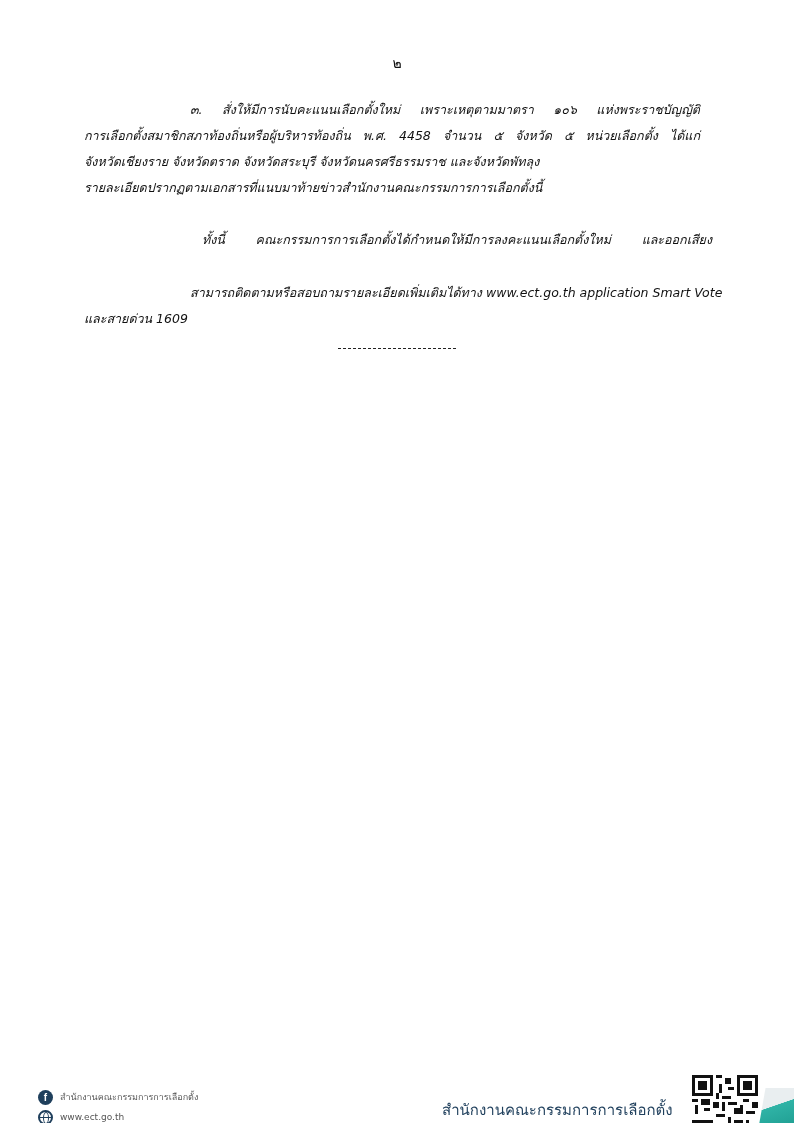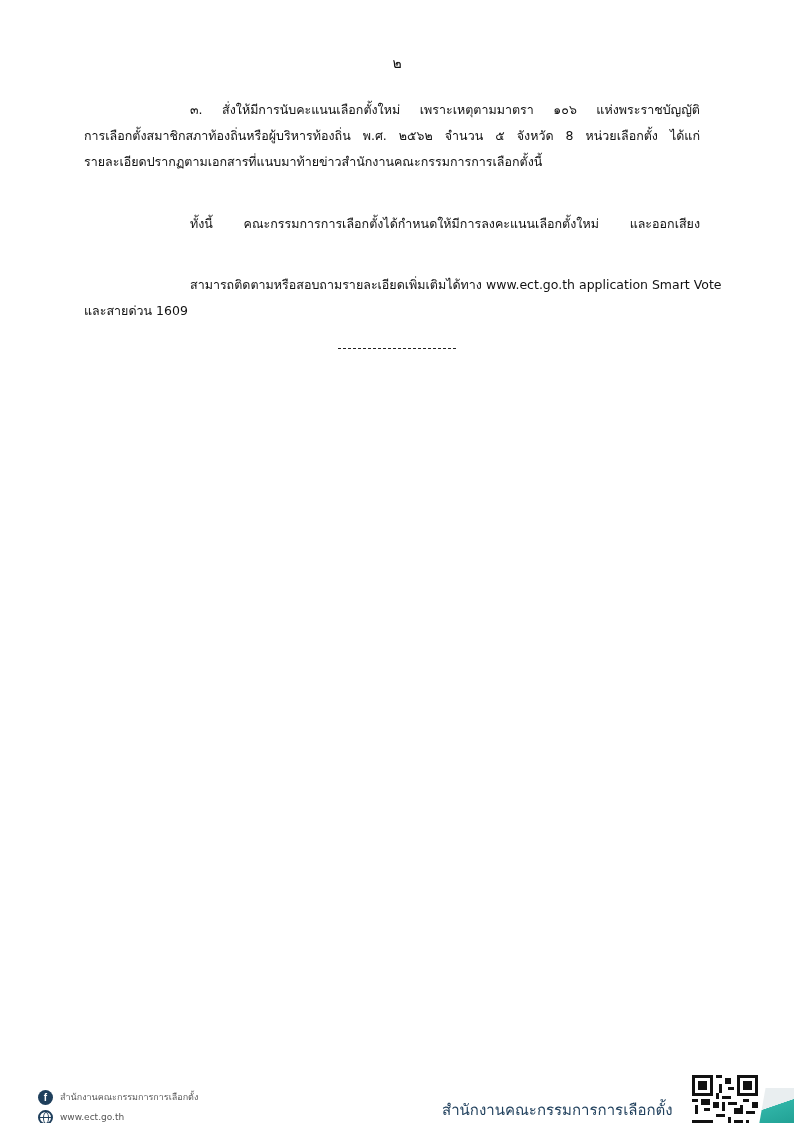--- a/index.html
+++ b/index.html
@@ -6,28 +6,28 @@
     body {
       width: 794px; height: 1123px; position: relative; overflow: hidden;
       font-family: "DejaVu Sans", "Liberation Sans", sans-serif;
       color: #111111;
     }
     .page-number {
       position: absolute; top: 52px; left: 0; width: 794px; text-align: center;
       font-size: 14px;
     }
     .body-text {
-      position: absolute; left: 84px; width: 616px; font-size: 12.5px; line-height: 26px;
+      position: absolute; left: 84px; width: 616px; font-size: 12.5px; line-height: 26px; font-style: italic;
     }
     .line { white-space: nowrap; height: 26px; overflow: visible; }
     .indent { padding-left: 106px; }
     .justify { text-align-last: justify; text-align: justify; }
     #para1 { top: 97px; }
-    #para2 { top: 211px; }
-    #para3 { top: 272px; }
+    #para2 { top: 227px; margin-left: 12px; }
+    #para3 { top: 280px; }
     .divider {
       position: absolute; top: 338px; left: 338px; width: 118px; height: 10px;
       border-bottom: 1px dashed #222; 
     }
     .footer-left { position: absolute; left: 38px; top: 1087px; font-size: 9px; color: #555; }
     .footer-row { display: flex; align-items: center; height: 20px; }
     .footer-icon {
       width: 15px; height: 15px; border-radius: 50%; background: #1f3f5c; color: #fff;
       font-size: 10px; font-weight: bold; display: flex; align-items: center; justify-content: center;
       margin-right: 7px; font-family: "Liberation Sans", sans-serif;
@@ -52,21 +52,22 @@
       transform: skewX(-10deg);
     }
   </style>
 </head>
 <body>
 
 <div class="page-number">๒</div>
 
 <div class="body-text" id="para1">
   <div class="line indent justify">๓. สั่งให้มีการนับคะแนนเลือกตั้งใหม่ เพราะเหตุตามมาตรา ๑๐๖ แห่งพระราชบัญญัติ</div>
-  <div class="line justify">การเลือกตั้งสมาชิกสภาท้องถิ่นหรือผู้บริหารท้องถิ่น พ.ศ. ๒๕๖๒ จำนวน ๕ จังหวัด 8 หน่วยเลือกตั้ง ได้แก่</div>
+  <div class="line justify">การเลือกตั้งสมาชิกสภาท้องถิ่นหรือผู้บริหารท้องถิ่น พ.ศ. 4458 จำนวน ๕ จังหวัด ๕ หน่วยเลือกตั้ง ได้แก่</div>
+  <div class="line">จังหวัดเชียงราย จังหวัดตราด จังหวัดสระบุรี จังหวัดนครศรีธรรมราช และจังหวัดพัทลุง</div>
   <div class="line">รายละเอียดปรากฏตามเอกสารที่แนบมาท้ายข่าวสำนักงานคณะกรรมการการเลือกตั้งนี้</div>
 </div>
 
 <div class="body-text" id="para2">
   <div class="line indent justify">ทั้งนี้ คณะกรรมการการเลือกตั้งได้กำหนดให้มีการลงคะแนนเลือกตั้งใหม่ และออกเสียง</div>
 </div>
 
 <div class="body-text" id="para3">
   <div class="line indent justify">สามารถติดตามหรือสอบถามรายละเอียดเพิ่มเติมได้ทาง www.ect.go.th application Smart Vote</div>
   <div class="line">และสายด่วน 1609</div>

